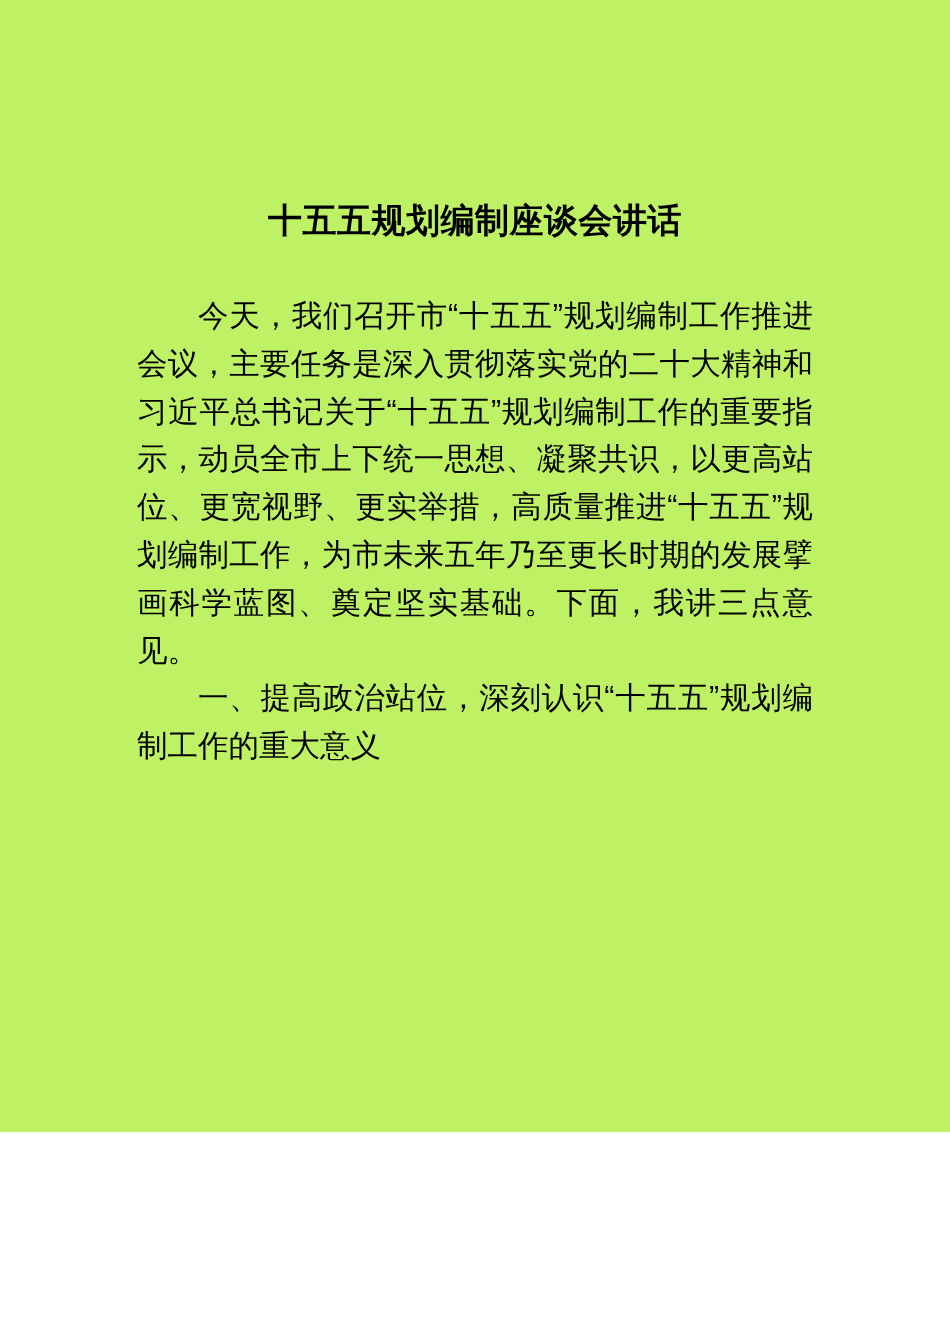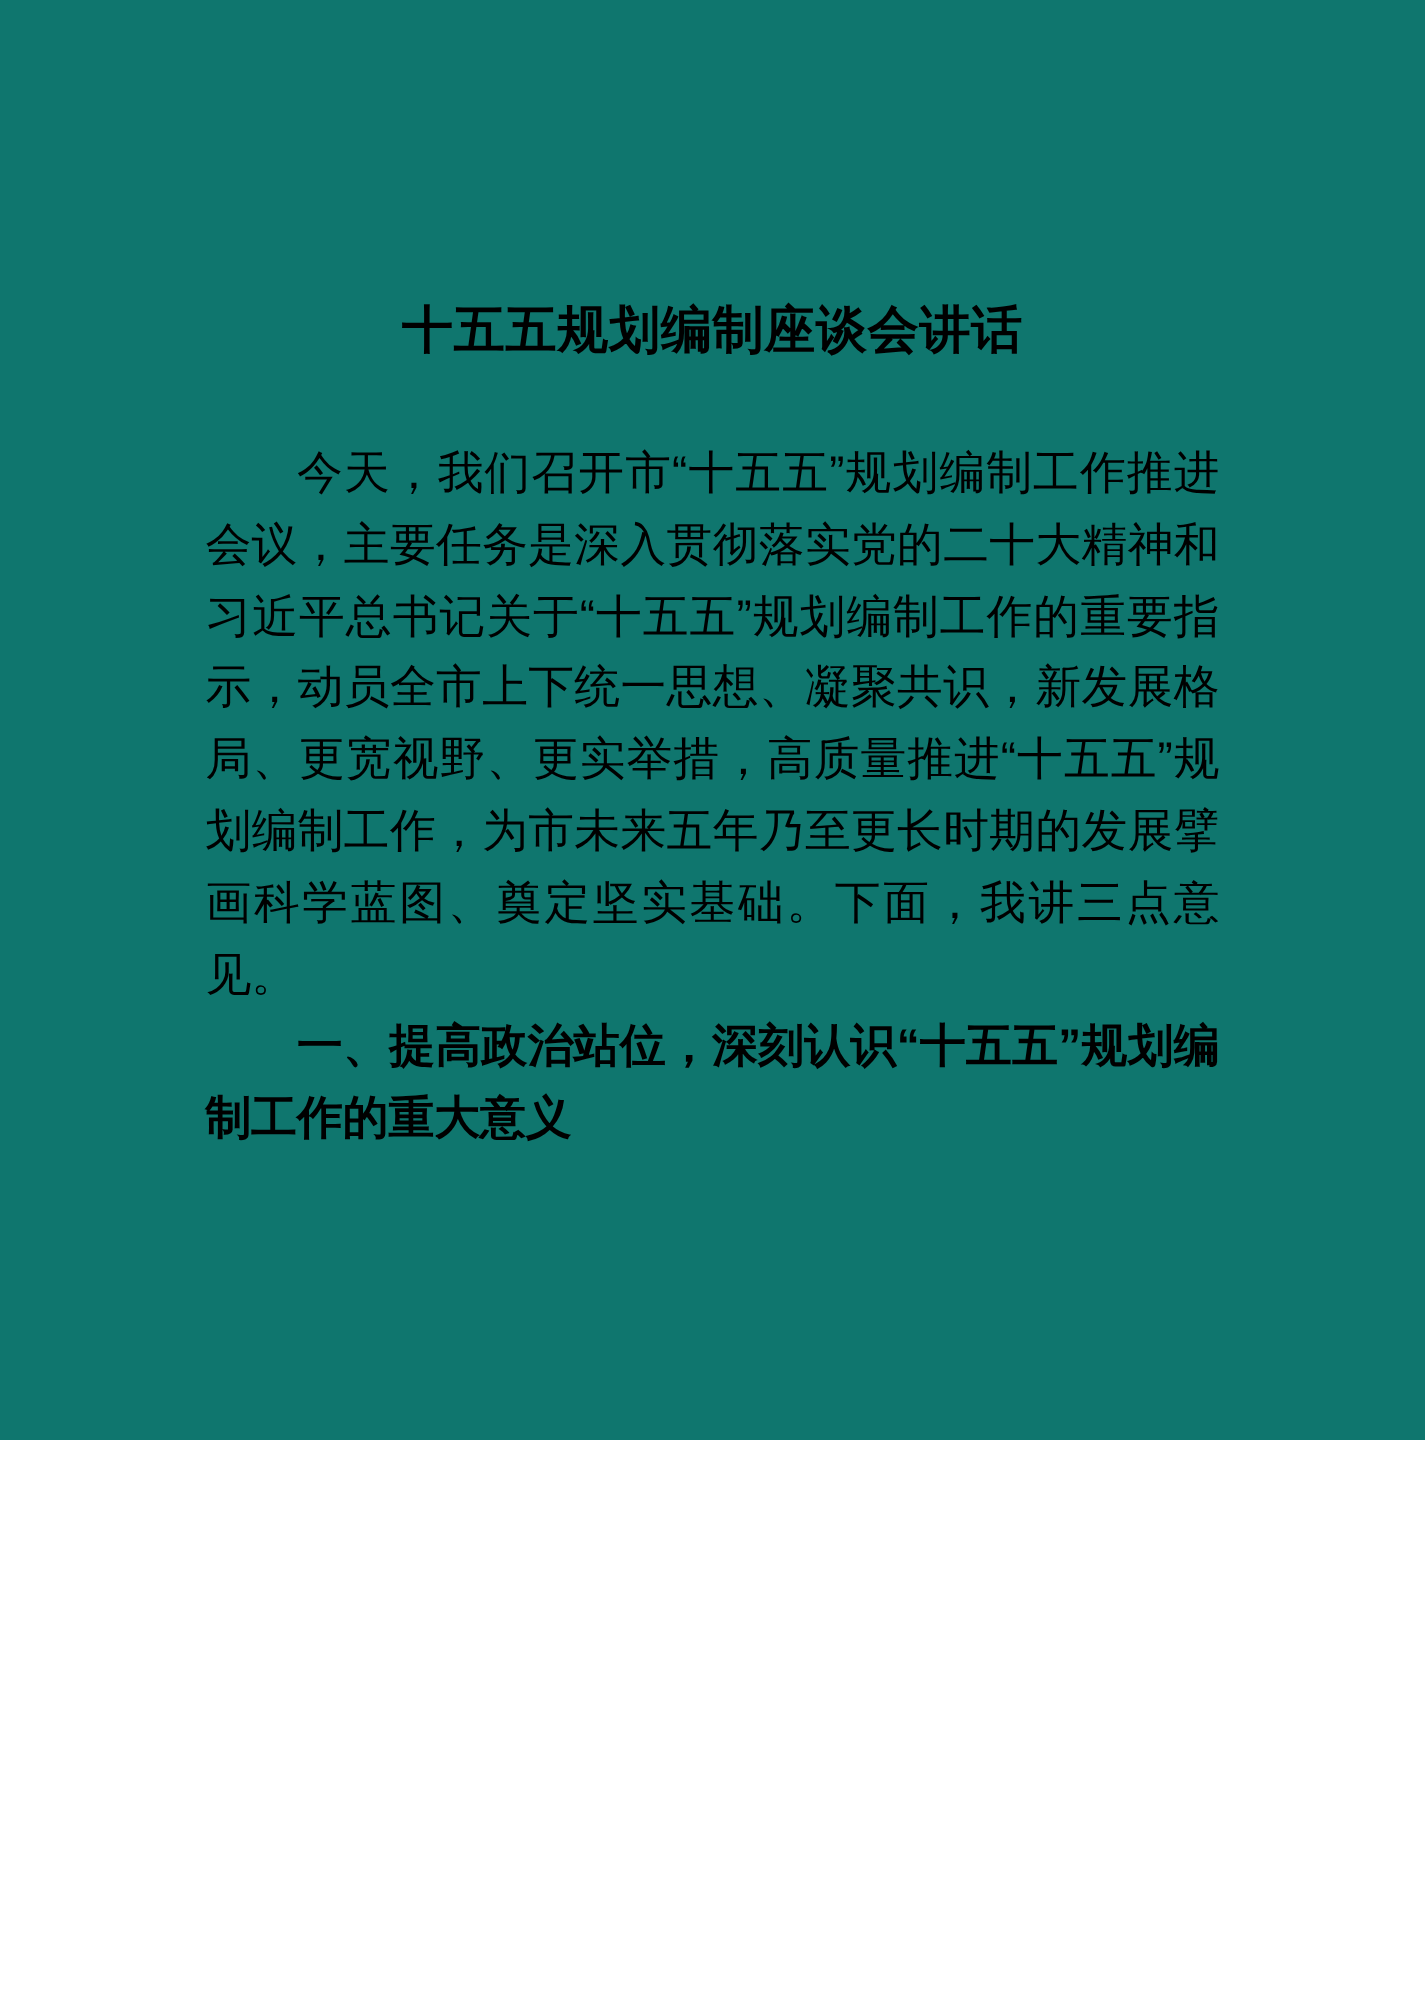--- a/index.html
+++ b/index.html
@@ -4,22 +4,22 @@
 <style>
   html, body {
     margin: 0;
     padding: 0;
     background: #ffffff;
   }
 
   #page {
     position: relative;
     width: 950px;
-    height: 960px;
-    background: #0f766e;
+    height: 1132px;
+    background: #bef264;
     overflow: hidden;
     font-family: "Liberation Sans", "DejaVu Sans", sans-serif;
     color: #000000;
   }
 
   
   #doc-title {
     position: absolute;
     top: 175px;
     left: 0;
@@ -52,21 +52,21 @@
     word-break: break-all;
     color: #000000;
   }
 
   .para.indent {
     text-indent: 61px;
   }
 
   .para.heading {
     text-indent: 61px;
-    font-weight: bold;
+    font-weight: normal;
   }
 
   
   #page-number {
     position: absolute;
     left: 137px;
     top: 1238px;
     font-family: "Liberation Serif", "DejaVu Serif", serif;
     font-size: 26px;
     line-height: 30px;
@@ -75,21 +75,21 @@
 </style>
 </head>
 <body>
 
 <div id="page">
 
   <h1 id="doc-title">十五五规划编制座谈会讲话</h1>
 
   <div id="body-block">
 
-    <p class="para indent">今天，我们召开市“十五五”规划编制工作推进会议，主要任务是深入贯彻落实党的二十大精神和习近平总书记关于“十五五”规划编制工作的重要指示，动员全市上下统一思想、凝聚共识，新发展格局、更宽视野、更实举措，高质量推进“十五五”规划编制工作，为市未来五年乃至更长时期的发展擘画科学蓝图、奠定坚实基础。下面，我讲三点意见。</p>
+    <p class="para indent">今天，我们召开市“十五五”规划编制工作推进会议，主要任务是深入贯彻落实党的二十大精神和习近平总书记关于“十五五”规划编制工作的重要指示，动员全市上下统一思想、凝聚共识，以更高站位、更宽视野、更实举措，高质量推进“十五五”规划编制工作，为市未来五年乃至更长时期的发展擘画科学蓝图、奠定坚实基础。下面，我讲三点意见。</p>
 
     <p class="para heading">一、提高政治站位，深刻认识“十五五”规划编制工作的重大意义</p>
 
 
   </div>
 
   <div id="page-number">1</div>
 
 </div>
 

